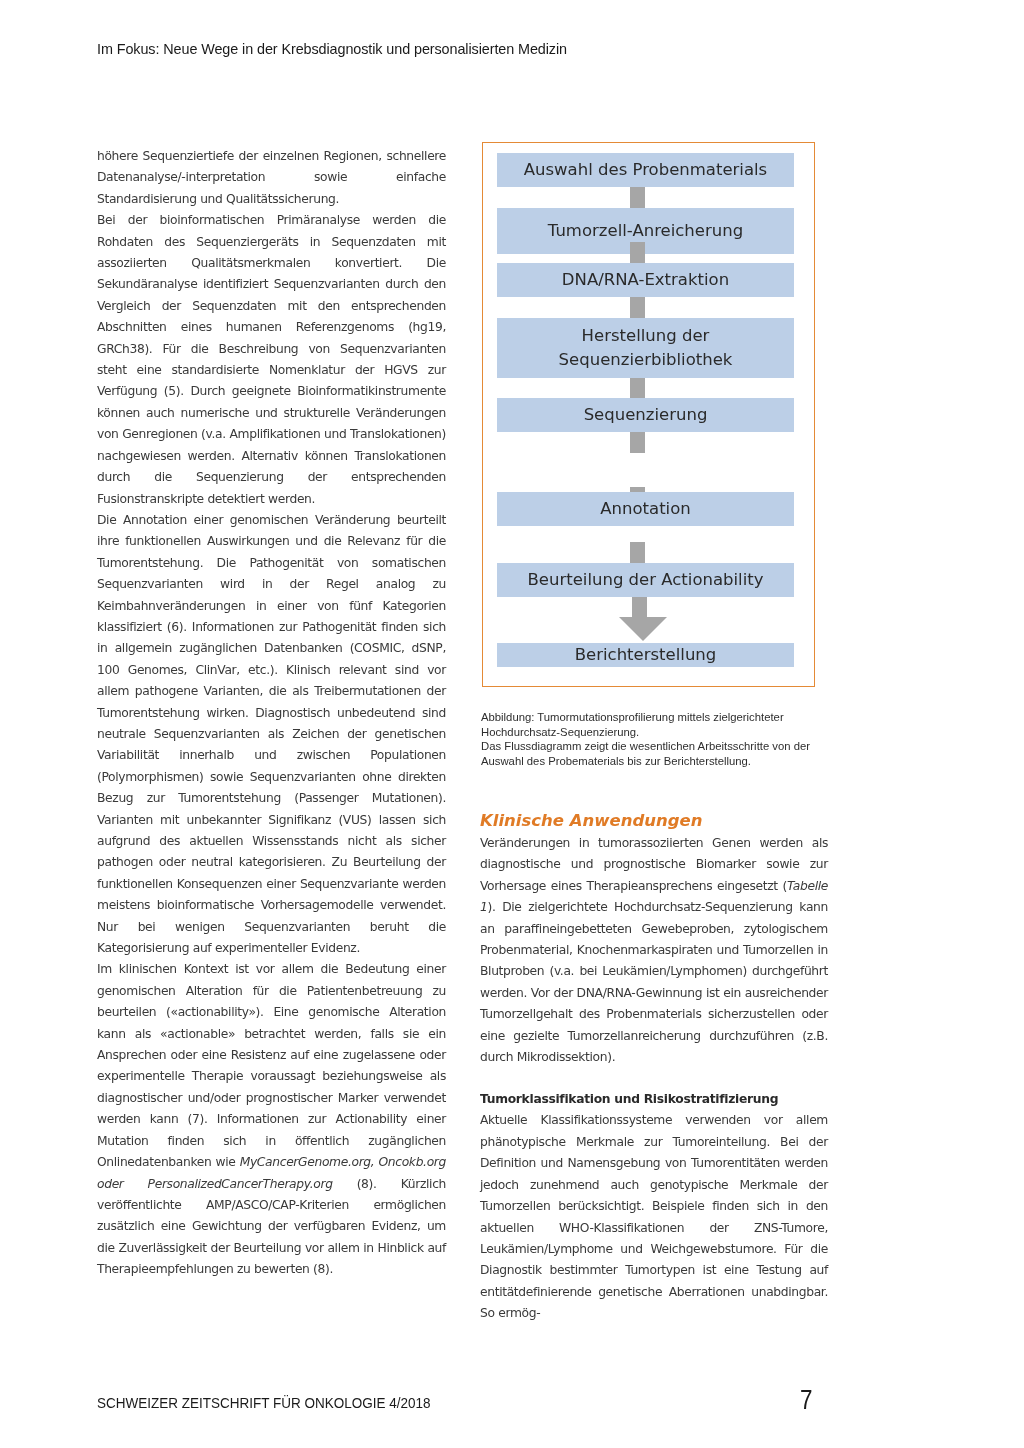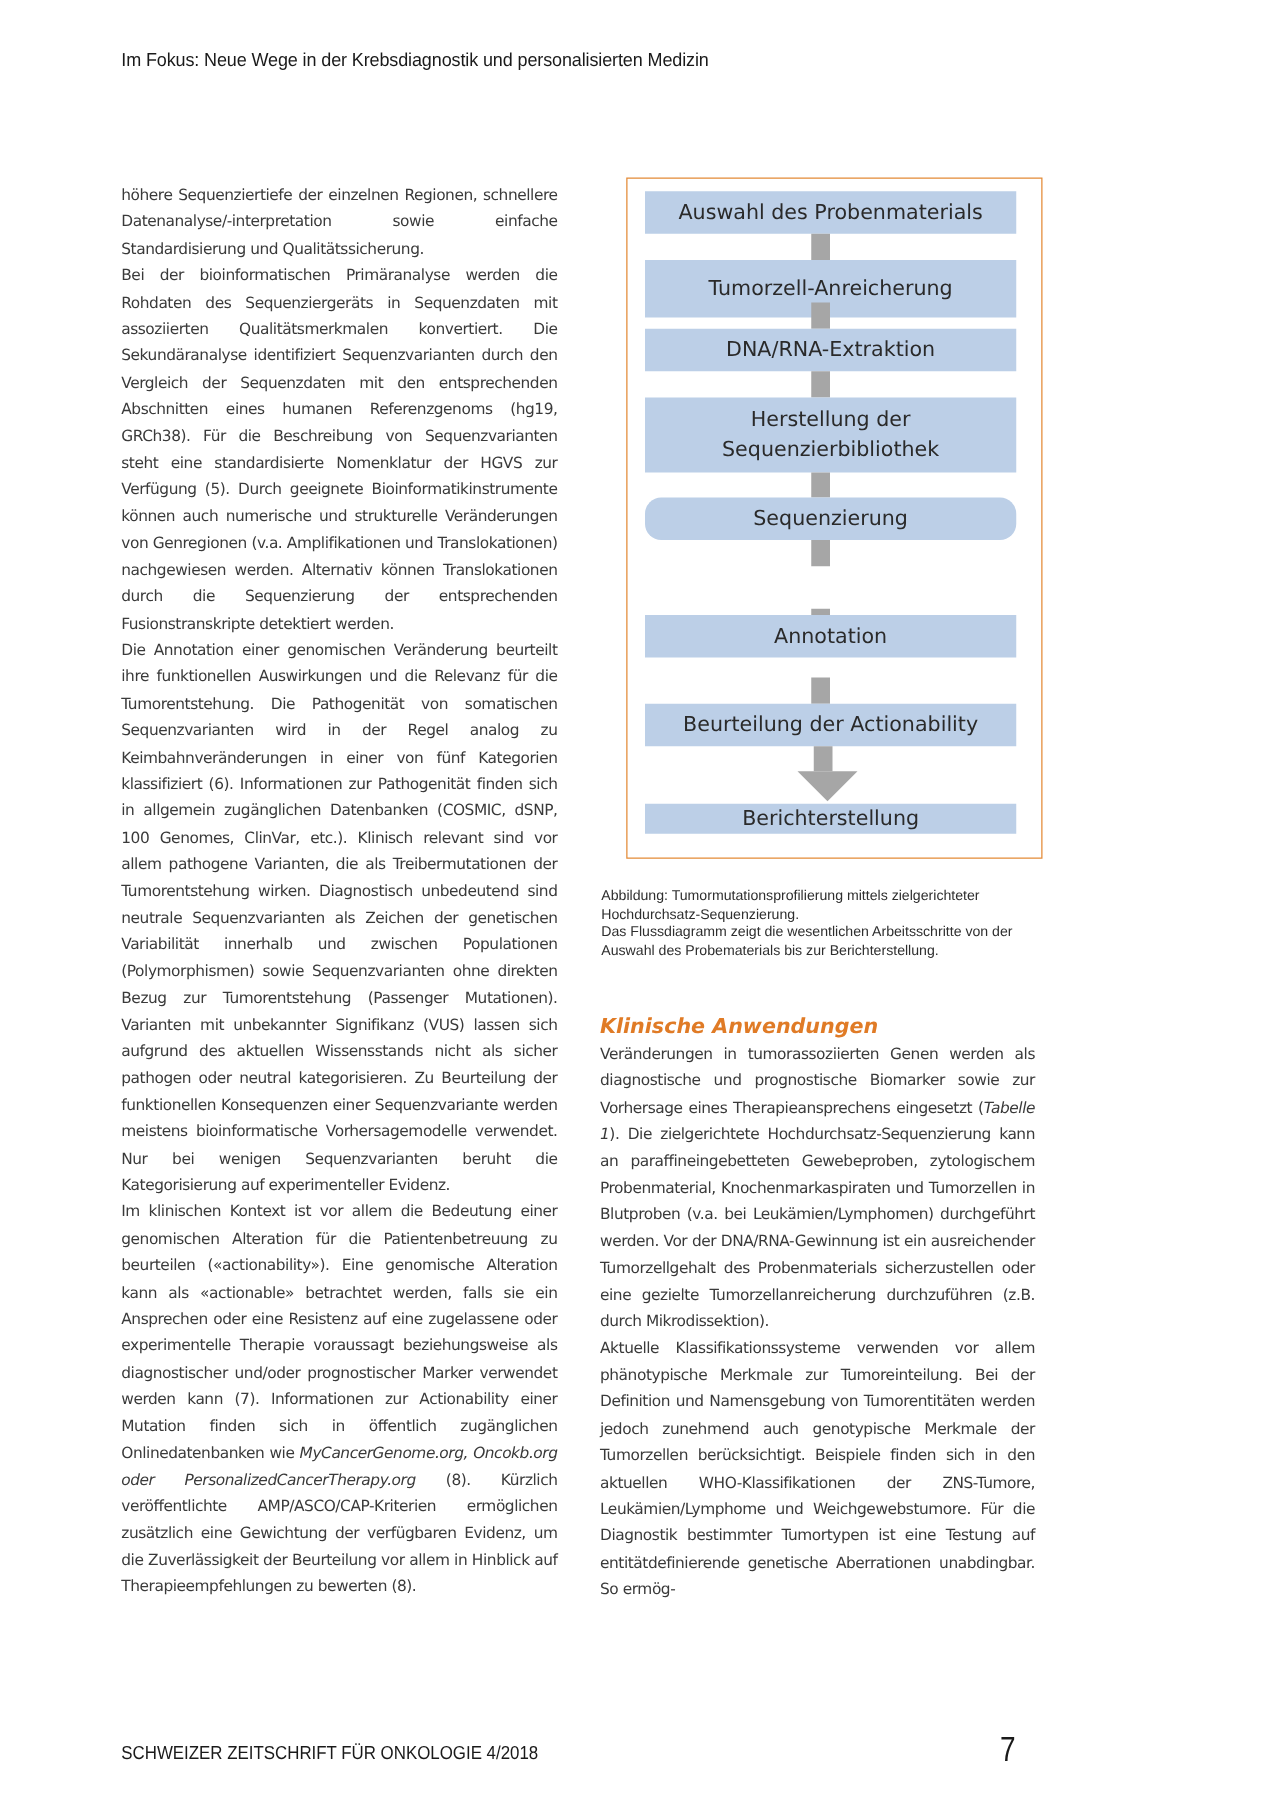--- a/index.html
+++ b/index.html
@@ -7,21 +7,21 @@
          font-family: "DejaVu Sans", sans-serif; color: #333333; }
   .header-title { position: absolute; left: 97px; top: 40px; font-size: 15px;
                   font-family: "Liberation Sans", sans-serif; font-weight: 400;
                   color: #1a1a1a; letter-spacing: -0.1px; transform: scaleX(0.96); transform-origin: left; }
   .col-left { position: absolute; left: 97px; top: 134px; width: 349px; margin-top: 12px; }
   .col-right { position: absolute; left: 480px; top: 810px; width: 348px; }
   .para { font-size: 12.3px; line-height: 21.4px; text-align: justify; margin: 0; color: #3a3a3a;
           font-family: "DejaVu Sans", sans-serif; letter-spacing: -0.35px; }
   .para em { font-style: italic; }
   .figure-box { position: absolute; left: 482px; top: 142px; width: 333px; height: 545px;
-                border: 1.5px solid #e48a36; box-sizing: border-box; background: #fff; margin-left: 19px; }
+                border: 1.5px solid #e48a36; box-sizing: border-box; background: #fff; }
   .step { position: absolute; left: 14px; width: 297px; background: #bccfe7;
           display: flex; align-items: center; justify-content: center; text-align: center;
           font-family: "DejaVu Sans", sans-serif; font-size: 16.5px; color: #2a2a2a; line-height: 24px; }
   .connector { position: absolute; left: 147px; width: 15px; background: #a6a6a6; }
   .arrow-stem { position: absolute; left: 149px; width: 15px; background: #a6a6a6; }
   .arrow-head { position: absolute; left: 136px; width: 0; height: 0;
                 border-left: 24px solid transparent; border-right: 24px solid transparent;
                 border-top: 24px solid #a6a6a6; }
   .caption { position: absolute; left: 469px; top: 698px; width: 350px; font-size: 11.3px; line-height: 14.6px;
              font-family: "Liberation Sans", sans-serif; color: #2e2e2e; margin: 12px; }
@@ -48,36 +48,37 @@
 
 <div class="figure-box">
   <div class="step" style="top:10px;height:34px;">Auswahl des Probenmaterials</div>
   <div class="connector" style="top:44px;height:21px;"></div>
   <div class="step" style="top:65px;height:46px;">Tumorzell-Anreicherung</div>
   <div class="connector" style="top:99px;height:21px;"></div>
   <div class="step" style="top:120px;height:34px;">DNA/RNA-Extraktion</div>
   <div class="connector" style="top:154px;height:21px;"></div>
   <div class="step" style="top:175px;height:60px;padding:4px 30px;box-sizing:border-box;">Herstellung der Sequenzierbibliothek</div>
   <div class="connector" style="top:235px;height:20px;"></div>
-  <div class="step" style="top:255px;height:34px;border-radius:13px;">Sequenzierung</div>
+  <div class="step" style="top:255px;height:34px;">Sequenzierung</div>
   <div class="connector" style="top:289px;height:21px;"></div>
   <div class="connector" style="top:344px;height:21px;"></div>
   <div class="step" style="top:349px;height:34px;">Annotation</div>
   <div class="connector" style="top:399px;height:21px;"></div>
   <div class="step" style="top:420px;height:34px;">Beurteilung der Actionability</div>
   <div class="arrow-stem" style="top:454px;height:20px;"></div>
   <div class="arrow-head" style="top:474px;"></div>
   <div class="step" style="top:500px;height:24px;">Berichterstellung</div>
 </div>
 
 <div class="caption">
   <div>Abbildung: Tumormutationsprofilierung mittels zielgerichteter Hochdurchsatz-Sequenzierung.</div>
   <div>Das Flussdiagramm zeigt die wesentlichen Arbeitsschritte von der Auswahl des Probematerials bis zur Berichterstellung.</div>
 </div>
 
 <div class="col-right">
   <h2 class="section-heading">Klinische Anwendungen</h2>
   <p class="para"><span>Veränderungen in tumorassoziierten Genen werden als diagnostische und prognostische Biomarker sowie zur Vorhersage eines Therapieansprechens eingesetzt (</span><em>Tabelle 1</em><span>). Die zielgerichtete Hochdurchsatz-Sequenzierung kann an paraffineingebetteten Gewebeproben, zytologischem Probenmaterial, Knochenmarkaspiraten und Tumorzellen in Blutproben (v.a. bei Leukämien/Lymphomen) durchgeführt werden. Vor der DNA/RNA-Gewinnung ist ein ausreichender Tumorzellgehalt des Probenmaterials sicherzustellen oder eine gezielte Tumorzellanreicherung durchzuführen (z.B. durch Mikrodissektion).</span></p>
+  <h3 class="subheading">Tumorklassifikation und Risikostratifizierung</h3>
   <p class="para">Aktuelle Klassifikationssysteme verwenden vor allem phänotypische Merkmale zur Tumoreinteilung. Bei der Definition und Namensgebung von Tumorentitäten werden jedoch zunehmend auch genotypische Merkmale der Tumorzellen berücksichtigt. Beispiele finden sich in den aktuellen WHO-Klassifikationen der ZNS-Tumore, Leukämien/Lymphome und Weichgewebstumore. Für die Diagnostik bestimmter Tumortypen ist eine Testung auf entitätdefinierende genetische Aberrationen unabdingbar. So ermög-</p>
 </div>
 
 <div class="footer-journal">SCHWEIZER ZEITSCHRIFT FÜR ONKOLOGIE 4/2018</div>
 <div class="footer-page">7</div>
 
 </body></html>

